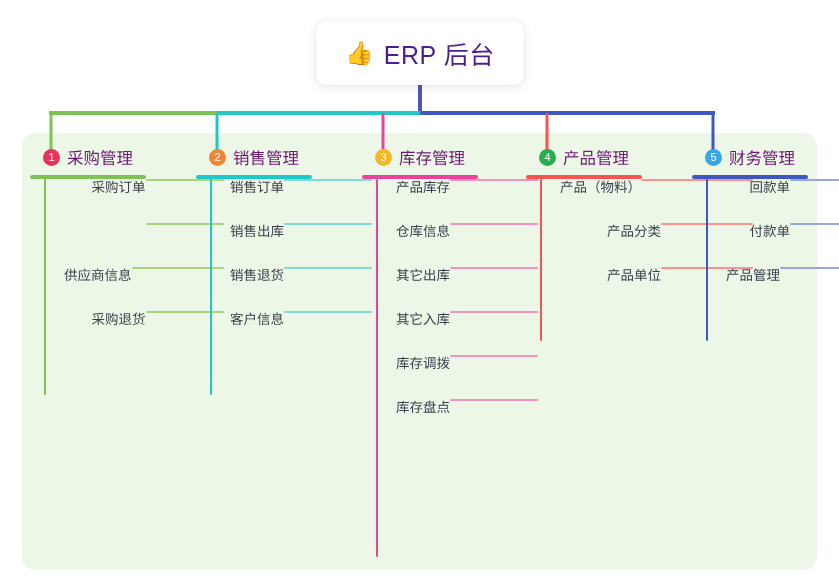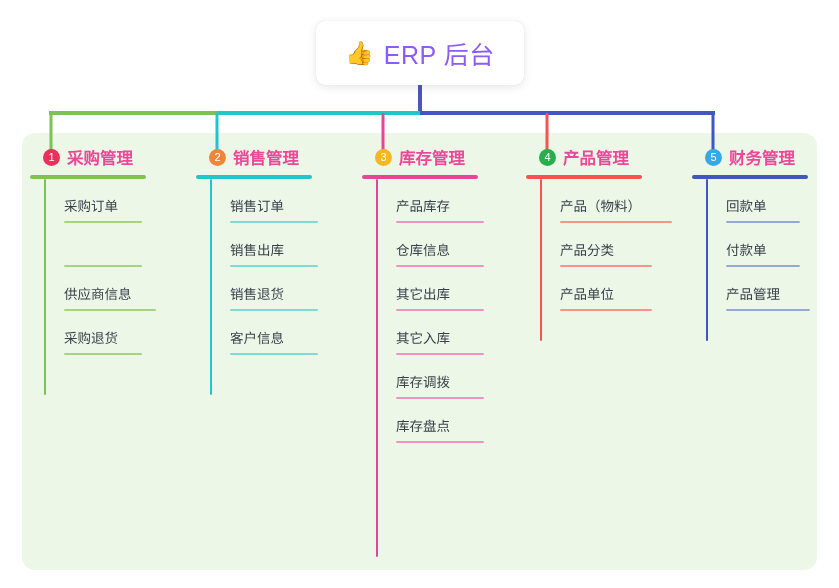--- a/index.html
+++ b/index.html
@@ -37,21 +37,21 @@
     z-index: 6;
   }
   .root-emoji {
     font-size: 23px;
     line-height: 1;
     font-family: "DejaVu Sans", sans-serif;
     color: #f2b33d;
   }
   .root-title {
     font-size: 25px;
-    color: #8b5cf6;
+    color: #4c1d95;
     letter-spacing: 0.5px;
     font-weight: 400;
     white-space: nowrap;
   }
 
   
   .connectors {
     position: absolute;
     left: 0;
     top: 0;
@@ -104,22 +104,22 @@
     color: #ffffff;
     font-size: 11px;
     line-height: 17px;
     text-align: center;
     font-family: "Liberation Sans", sans-serif;
     flex: 0 0 auto;
   }
 
   .col-title {
     font-size: 16.5px;
-    color: #ec4899;
-    font-weight: 700;
+    color: #701a75;
+    font-weight: 400;
   }
 
   .col-rule {
     height: 4px;
     border-radius: 2px;
     margin-top: 5px;
   }
 
   
   .children {
@@ -132,21 +132,21 @@
     left: 14px;
     top: 0;
     width: 2px;
     border-radius: 1px;
   }
   .leaf {
     position: relative;
     height: 44px;
     padding-left: 20px;
     display: flex;
-    flex-direction: column;
+    flex-direction: row;
     justify-content: flex-end;
   }
   .leaf-label {
     font-size: 13.5px;
     color: #3b3f4a;
     line-height: 17px;
     padding-bottom: 6px;
     white-space: nowrap;
   }
   .leaf-rule {

